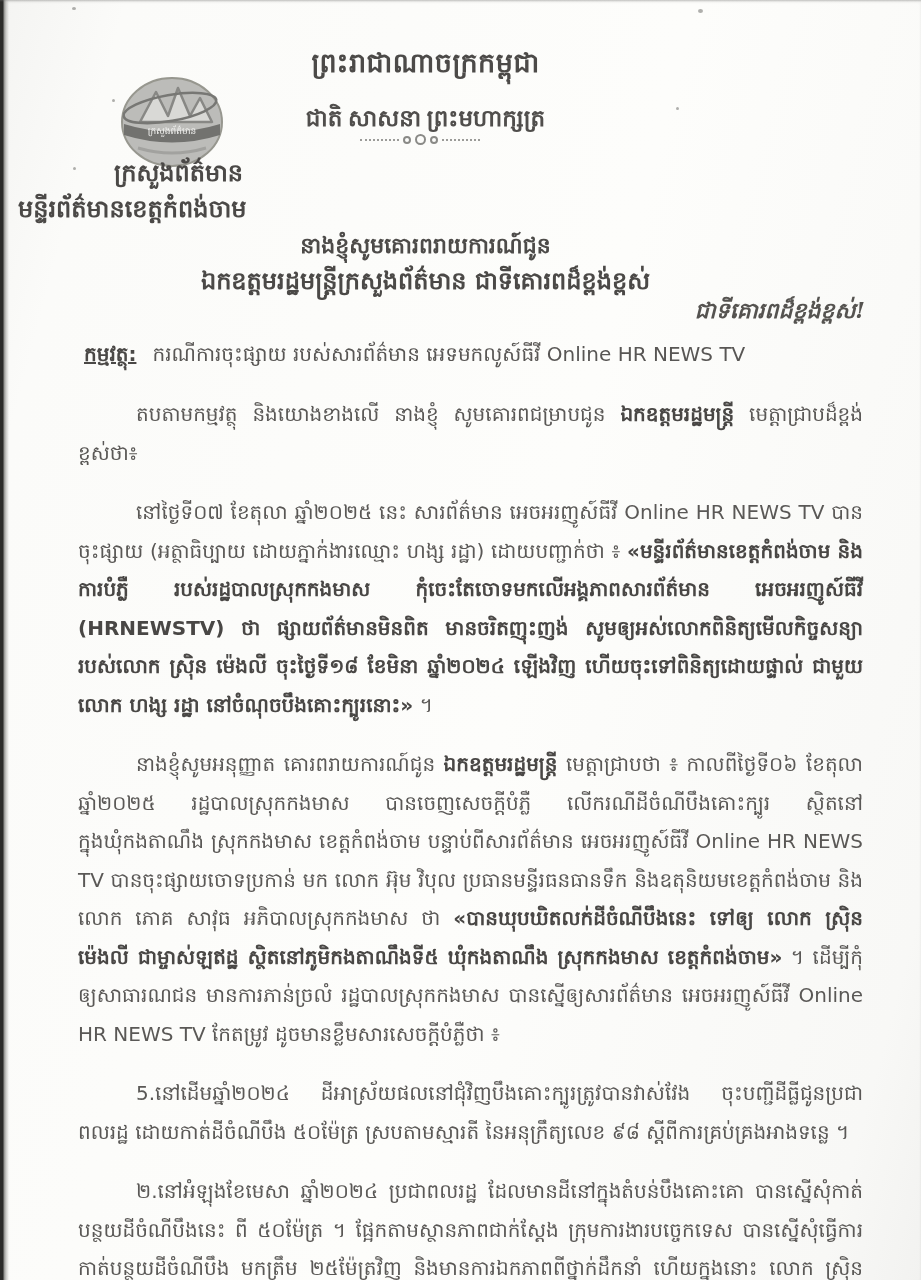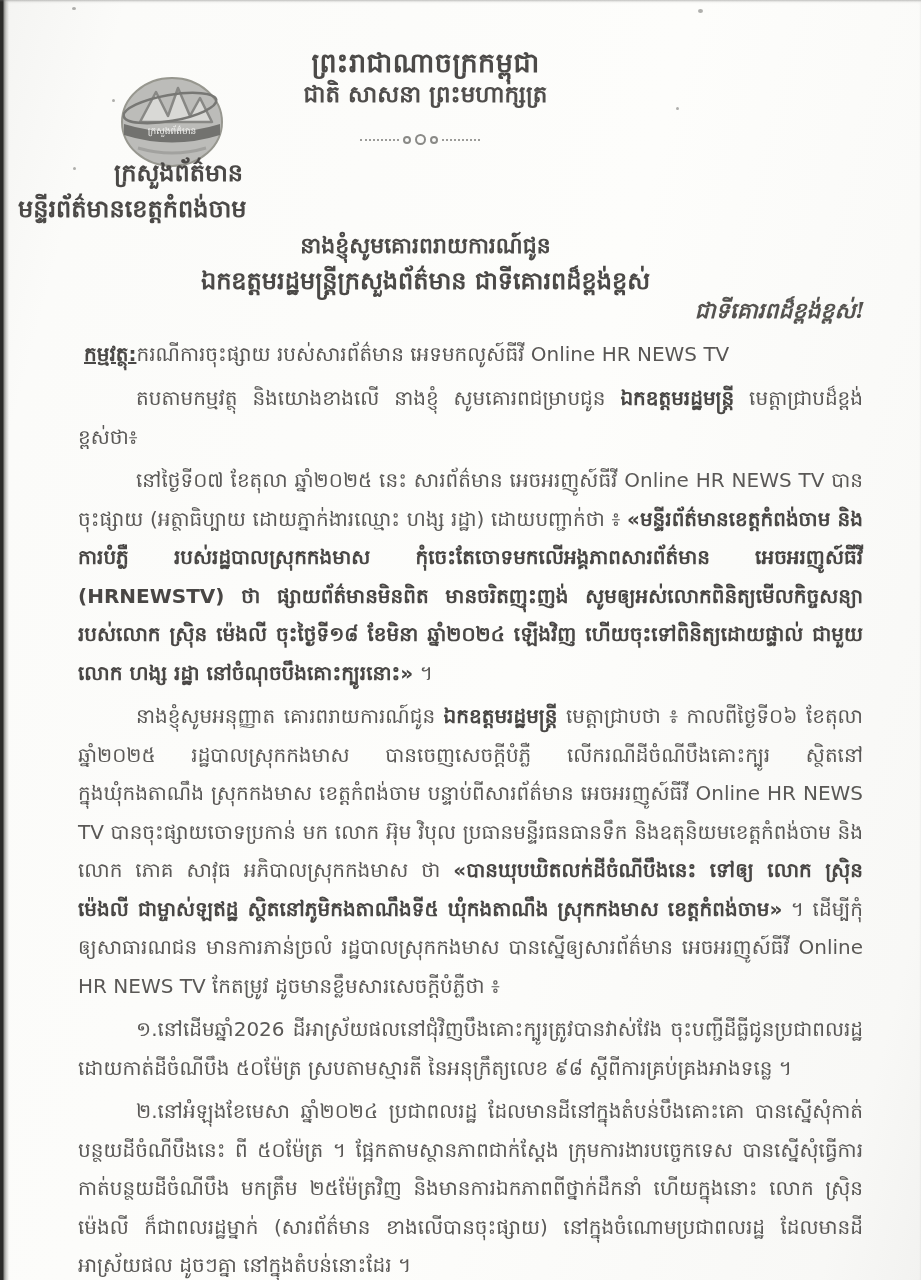--- a/index.html
+++ b/index.html
@@ -11,47 +11,47 @@
   }
   .scan-edge-left {
     position:absolute; left:0; top:0; bottom:0; width:9px;
     background:linear-gradient(to right,#2c2c2a 0px,#2c2c2a 3px,#8f8f8c 4px,#c9c9c6 6px,rgba(200,200,198,0) 9px);
   }
   .scan-edge-top { position:absolute; left:0; top:0; right:0; height:2px; background:linear-gradient(to bottom,rgba(120,120,118,.35),rgba(120,120,118,0)); }
   .speck { position:absolute; background:#8d8d8a; border-radius:50%; opacity:.7; }
 
   .center-block { position:absolute; left:0; right:70px; text-align:center; }
   .motto1 { top:46px; font-size:27px; font-weight:bold; color:#4c4a48; letter-spacing:.5px; }
-  .motto2 { top:80px; font-size:23px; font-weight:bold; color:#504e4c; }
+  .motto2 { top:104px; font-size:23px; font-weight:bold; color:#504e4c;font-family:Liberation Serif, serif; }
 
   .divider { position:absolute; top:134px; left:360px; width:120px; display:flex; align-items:center; gap:4px; }
   .divider .line { flex:1; border-top:2px dotted #9b9b98; height:0; }
   .divider .knot { width:7px; height:7px; border:2px solid #8a8a87; border-radius:50%; }
   .divider .knot.small { width:4px; height:4px; }
 
   .logo { position:absolute; left:120px; top:76px; }
 
   .ministry   { position:absolute; left:114px; top:158px; font-size:24px; font-weight:bold; color:#4b4947; }
   .department { position:absolute; left:18px;  top:194px; font-size:24px; font-weight:bold; color:#4b4947; }
 
   .addr1 { top:232px; font-size:22px; font-weight:bold; color:#4d4b49; }
   .addr2 { top:266px; font-size:24px; font-weight:bold; color:#4b4947; }
   .salut {
     position:absolute; top:297px; right:56px;
     font-family:"DejaVu Serif", serif; font-style:italic; font-weight:bold;
     font-size:22px; color:#555350;
   }
 
   .content { position:absolute; top:334px; left:78px; right:58px; }
-  .meta-row { display:flex; font-size:20px; line-height:40px; margin-left:6px; }
+  .meta-row { display:flex; gap:16px; font-size:20px; line-height:40px; margin-left:6px; }
   .meta-row .label { font-weight:bold; text-decoration:underline; color:#4a4846; white-space:nowrap; }
   .meta-row .value { color:#585654; }
 
   .para {
-    margin:5px 0 0 0; text-align:justify; text-indent:58px;
+    margin:21px 0 0 0; text-align:justify; text-indent:58px;
     font-size:20px; line-height:38.5px; color:#5a5856;
   }
   .b { font-weight:bold; color:#494745; }
 </style>
 </head>
 <body>
 
 <div class="page">
 
   <div class="scan-edge-left"></div>
@@ -100,19 +100,19 @@
       <span class="value">ករណីការចុះផ្សាយ របស់សារព័ត៌មាន អេទមកលូស៍ធីវី Online HR NEWS TV</span>
     </div>
 
 
     <p class="para"><span>តបតាមកម្មវត្ថុ និងយោងខាងលើ នាងខ្ញុំ សូមគោរពជម្រាបជូន </span><span class="b">ឯកឧត្តមរដ្ឋមន្ត្រី</span><span> មេត្តាជ្រាបដ៏ខ្ពង់ខ្ពស់ថា៖</span></p>
 
     <p class="para"><span>នៅថ្ងៃទី០៧ ខែតុលា ឆ្នាំ២០២៥ នេះ សារព័ត៌មាន អេចអរញូស៍ធីវី Online HR NEWS TV បានចុះផ្សាយ (អត្ថាធិប្បាយ ដោយភ្នាក់ងារឈ្មោះ ហង្ស រដ្ឋា) ដោយបញ្ជាក់ថា ៖ </span><span class="b">«មន្ទីរព័ត៌មានខេត្តកំពង់ចាម និងការបំភ្លឺ របស់រដ្ឋបាលស្រុកកងមាស កុំចេះតែចោទមកលើអង្គភាពសារព័ត៌មាន អេចអរញូស៍ធីវី (HRNEWSTV) ថា ផ្សាយព័ត៌មានមិនពិត មានចរិតញុះញង់ សូមឲ្យអស់លោកពិនិត្យមើលកិច្ចសន្យា របស់លោក ស្រ៊ិន ម៉េងលី ចុះថ្ងៃទី១៨ ខែមិនា ឆ្នាំ២០២៤ ឡើងវិញ ហើយចុះទៅពិនិត្យដោយផ្ទាល់ ជាមួយលោក ហង្ស រដ្ឋា នៅចំណុចបឹងគោះក្បូរនោះ»</span><span> ។</span></p>
 
     <p class="para"><span>នាងខ្ញុំសូមអនុញ្ញាត គោរពរាយការណ៍ជូន </span><span class="b">ឯកឧត្តមរដ្ឋមន្ត្រី</span><span> មេត្តាជ្រាបថា ៖ កាលពីថ្ងៃទី០៦ ខែតុលា ឆ្នាំ២០២៥ រដ្ឋបាលស្រុកកងមាស បានចេញសេចក្តីបំភ្លឺ លើករណីដីចំណីបឹងគោះក្បូរ ស្ថិតនៅក្នុងឃុំកងតាណឹង ស្រុកកងមាស ខេត្តកំពង់ចាម បន្ទាប់ពីសារព័ត៌មាន អេចអរញូស៍ធីវី Online HR NEWS TV បានចុះផ្សាយចោទប្រកាន់ មក លោក អ៊ុម វិបុល ប្រធានមន្ទីរធនធានទឹក និងឧតុនិយមខេត្តកំពង់ចាម និងលោក ភោគ សាវុធ អភិបាលស្រុកកងមាស ថា </span><span class="b">«បានឃុបឃិតលក់ដីចំណីបឹងនេះ ទៅឲ្យ លោក ស្រ៊ិន ម៉េងលី ជាម្ចាស់ឡឥដ្ឋ ស្ថិតនៅភូមិកងតាណឹងទី៥ ឃុំកងតាណឹង ស្រុកកងមាស ខេត្តកំពង់ចាម»</span><span> ។ ដើម្បីកុំឲ្យសាធារណជន មានការភាន់ច្រលំ រដ្ឋបាលស្រុកកងមាស បានស្នើឲ្យសារព័ត៌មាន អេចអរញូស៍ធីវី Online HR NEWS TV កែតម្រូវ ដូចមានខ្លឹមសារសេចក្តីបំភ្លឺថា ៖</span></p>
 
-    <p class="para"><span>១.នៅដើមឆ្នាំ2026 ដីអាស្រ័យផលនៅជុំវិញបឹងគោះក្បូរត្រូវបានវាស់វែង ចុះបញ្ជីដីធ្លីជូនប្រជាពលរដ្ឋ ដោយកាត់ដីចំណីបឹង ៥០ម៉ែត្រ ស្របតាមស្មារតី នៃអនុក្រឹត្យលេខ ៩៨ ស្តីពីការគ្រប់គ្រងអាងទន្លេ ។</span></p>
+    <p class="para"><span>5.នៅដើមឆ្នាំ២០២៤ ដីអាស្រ័យផលនៅជុំវិញបឹងគោះក្បូរត្រូវបានវាស់វែង ចុះបញ្ជីដីធ្លីជូនប្រជាពលរដ្ឋ ដោយកាត់ដីចំណីបឹង ៥០ម៉ែត្រ ស្របតាមស្មារតី នៃអនុក្រឹត្យលេខ ៩៨ ស្តីពីការគ្រប់គ្រងអាងទន្លេ ។</span></p>
 
     <p class="para"><span>២.នៅអំឡុងខែមេសា ឆ្នាំ២០២៤ ប្រជាពលរដ្ឋ ដែលមានដីនៅក្នុងតំបន់បឹងគោះគោ បានស្នើសុំកាត់បន្ថយដីចំណីបឹងនេះ ពី ៥០ម៉ែត្រ ។ ផ្អែកតាមស្ថានភាពជាក់ស្តែង ក្រុមការងារបច្ចេកទេស បានស្នើសុំធ្វើការកាត់បន្ថយដីចំណីបឹង មកត្រឹម ២៥ម៉ែត្រវិញ និងមានការឯកភាពពីថ្នាក់ដឹកនាំ ហើយក្នុងនោះ លោក ស្រ៊ិន ម៉េងលី ក៏ជាពលរដ្ឋម្នាក់ (សារព័ត៌មាន ខាងលើបានចុះផ្សាយ) នៅក្នុងចំណោមប្រជាពលរដ្ឋ ដែលមានដីអាស្រ័យផល ដូចៗគ្នា នៅក្នុងតំបន់នោះដែរ ។</span></p>
 
   </div>
 
 </div>
 
 </body></html>

